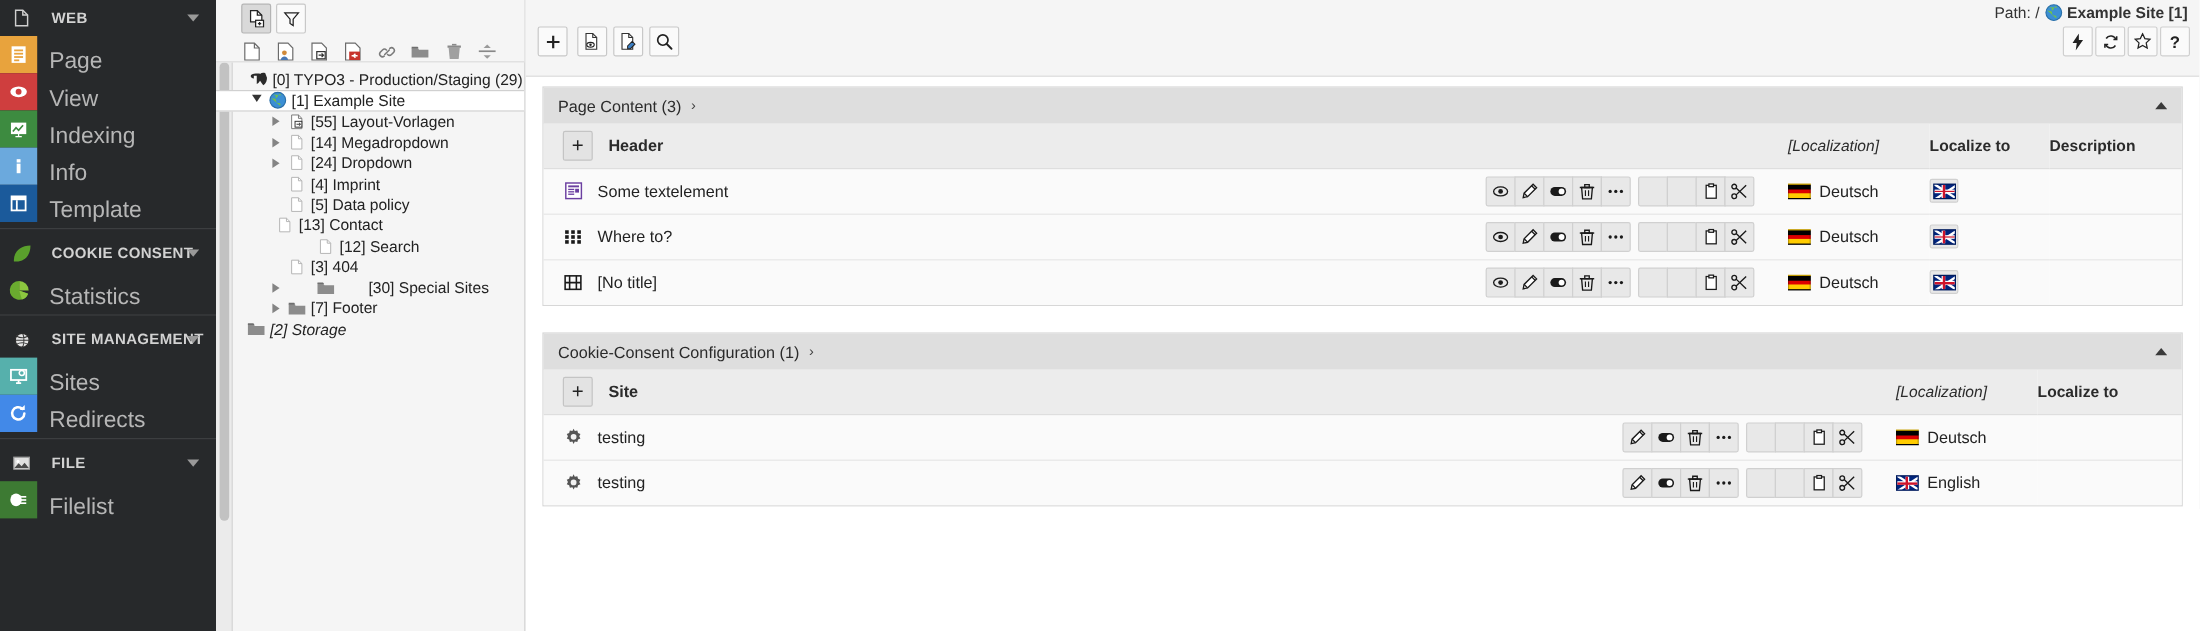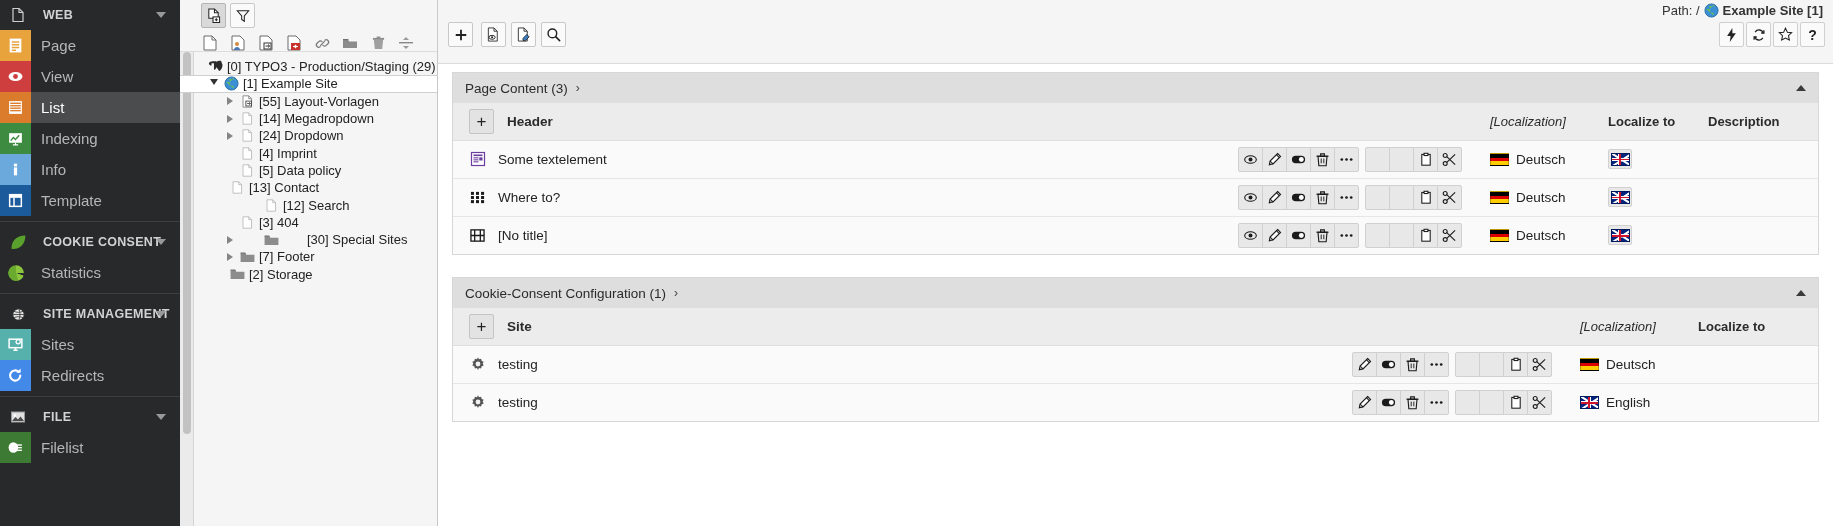--- a/index.html
+++ b/index.html
@@ -27,22 +27,22 @@
     width: 30px; height: 30px; display:flex; align-items:center; justify-content:center;
     margin-left: 3px; margin-right: 10px;
   }
   .mod-group-head .caret {
     position: absolute; right: 14px; top: 50%; transform: translateY(-50%);
     width: 0; height: 0; border-left: 5px solid transparent;
     border-right: 5px solid transparent; border-top: 6px solid #999;
   }
   .mod-sep { border-top: 1px solid #3c3e40; margin: 5px 0; }
   .mod-item {
-    display: flex; align-items: center; height: 31px; color: #b6b6b6;
-    font-size: 15px; cursor: pointer;
+    display: flex; align-items: flex-end; height: 31px; color: #b6b6b6;
+    font-size: 19px; cursor: pointer;
   }
   .mod-item.active { background: #4a4c4e; color: #fff; }
   .mod-item .micon {
     width: 31px; height: 31px; flex: 0 0 31px; margin-right: 10px;
     display: flex; align-items: center; justify-content: center;
   }
   .mod-item .mlabel { line-height: 1; }
 
   
   .treepanel {
@@ -165,32 +165,20 @@
       </div>
       <div class="mod-item">
         <span class="micon" style="background:#cf3e3e;">
           <svg width="17" height="17" viewBox="0 0 16 16">
             <ellipse cx="8" cy="8" rx="6.5" ry="4.2" fill="#fff"></ellipse>
             <circle cx="8" cy="8" r="2.3" fill="#cf3e3e"></circle>
           </svg>
         </span>
         <span class="mlabel">View</span>
       </div>
-      <div class="mod-item active">
-        <span class="micon" style="background:#db7c2c;">
-          <svg width="17" height="17" viewBox="0 0 16 16">
-            <rect x="2" y="2" width="12" height="12" fill="#fff"></rect>
-            <rect x="3" y="3.4" width="10" height="1.3" fill="#db7c2c"></rect>
-            <rect x="3" y="5.7" width="10" height="1.3" fill="#db7c2c"></rect>
-            <rect x="3" y="8" width="10" height="1.3" fill="#db7c2c"></rect>
-            <rect x="3" y="10.3" width="10" height="1.3" fill="#db7c2c"></rect>
-          </svg>
-        </span>
-        <span class="mlabel">List</span>
-      </div>
       <div class="mod-item">
         <span class="micon" style="background:#3d8b40;">
           <svg width="17" height="17" viewBox="0 0 16 16">
             <rect x="2" y="3" width="12" height="9" fill="#fff"></rect>
             <path d="M3.5 10l2.5-3 2 2 3.5-4" stroke="#3d8b40" stroke-width="1.3" fill="none"></path>
             <path d="M8 12v2M5.5 14h5" stroke="#fff" stroke-width="1"></path>
           </svg>
         </span>
         <span class="mlabel">Indexing</span>
       </div>
@@ -496,21 +484,21 @@
             <i></i>
           </span>
           <span class="tico">
             <svg width="15" height="12" viewBox="0 0 16 13">
               <path d="M.5 2.5h5L6.8 4H15.5v8H.5z" fill="#8c8c8c"></path>
               <path d="M.5 1.5h5L6.5 3H.5z" fill="#6f6f6f"></path>
             </svg>
           </span>
           <span class="tlab">[7] Footer</span>
         </div>
-        <div class="tnode" style="padding-left:32px;">
+        <div class="tnode" style="padding-left:8px;font-style:italic;">
           <span class="twist"></span>
           <span class="tico">
             <svg width="15" height="12" viewBox="0 0 16 13">
               <path d="M.5 2.5h5L6.8 4H15.5v8H.5z" fill="#8c8c8c"></path>
               <path d="M.5 1.5h5L6.5 3H.5z" fill="#6f6f6f"></path>
             </svg>
           </span>
           <span class="tlab">[2] Storage</span>
         </div>
       </div>

